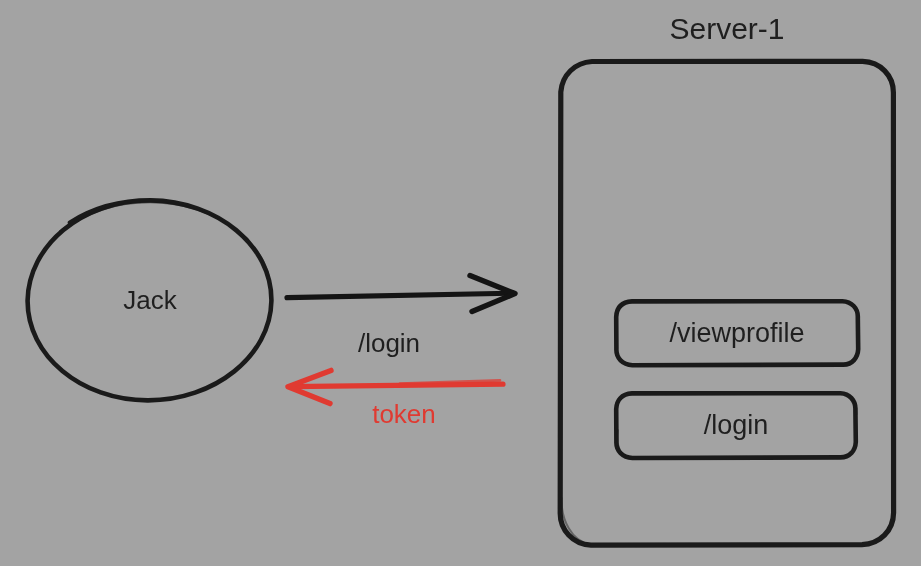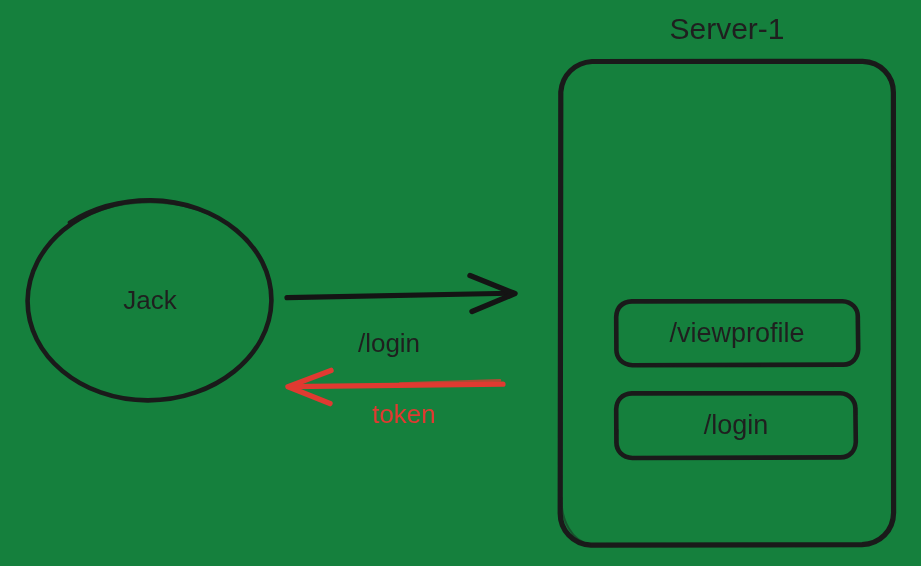--- a/index.html
+++ b/index.html
@@ -8,21 +8,21 @@
     padding: 0;
     background: #ffffff;
   }
   body {
     font-family: "Liberation Sans", "DejaVu Sans", sans-serif;
   }
   #canvas-wrap {
     position: relative;
     width: 921px;
     height: 566px;
-    background: #15803d;
+    background: #a3a3a3;
     overflow: hidden;
   }
   #diagram-svg {
     position: absolute;
     top: 0;
     left: 0;
     width: 921px;
     height: 566px;
     display: block;
   }

